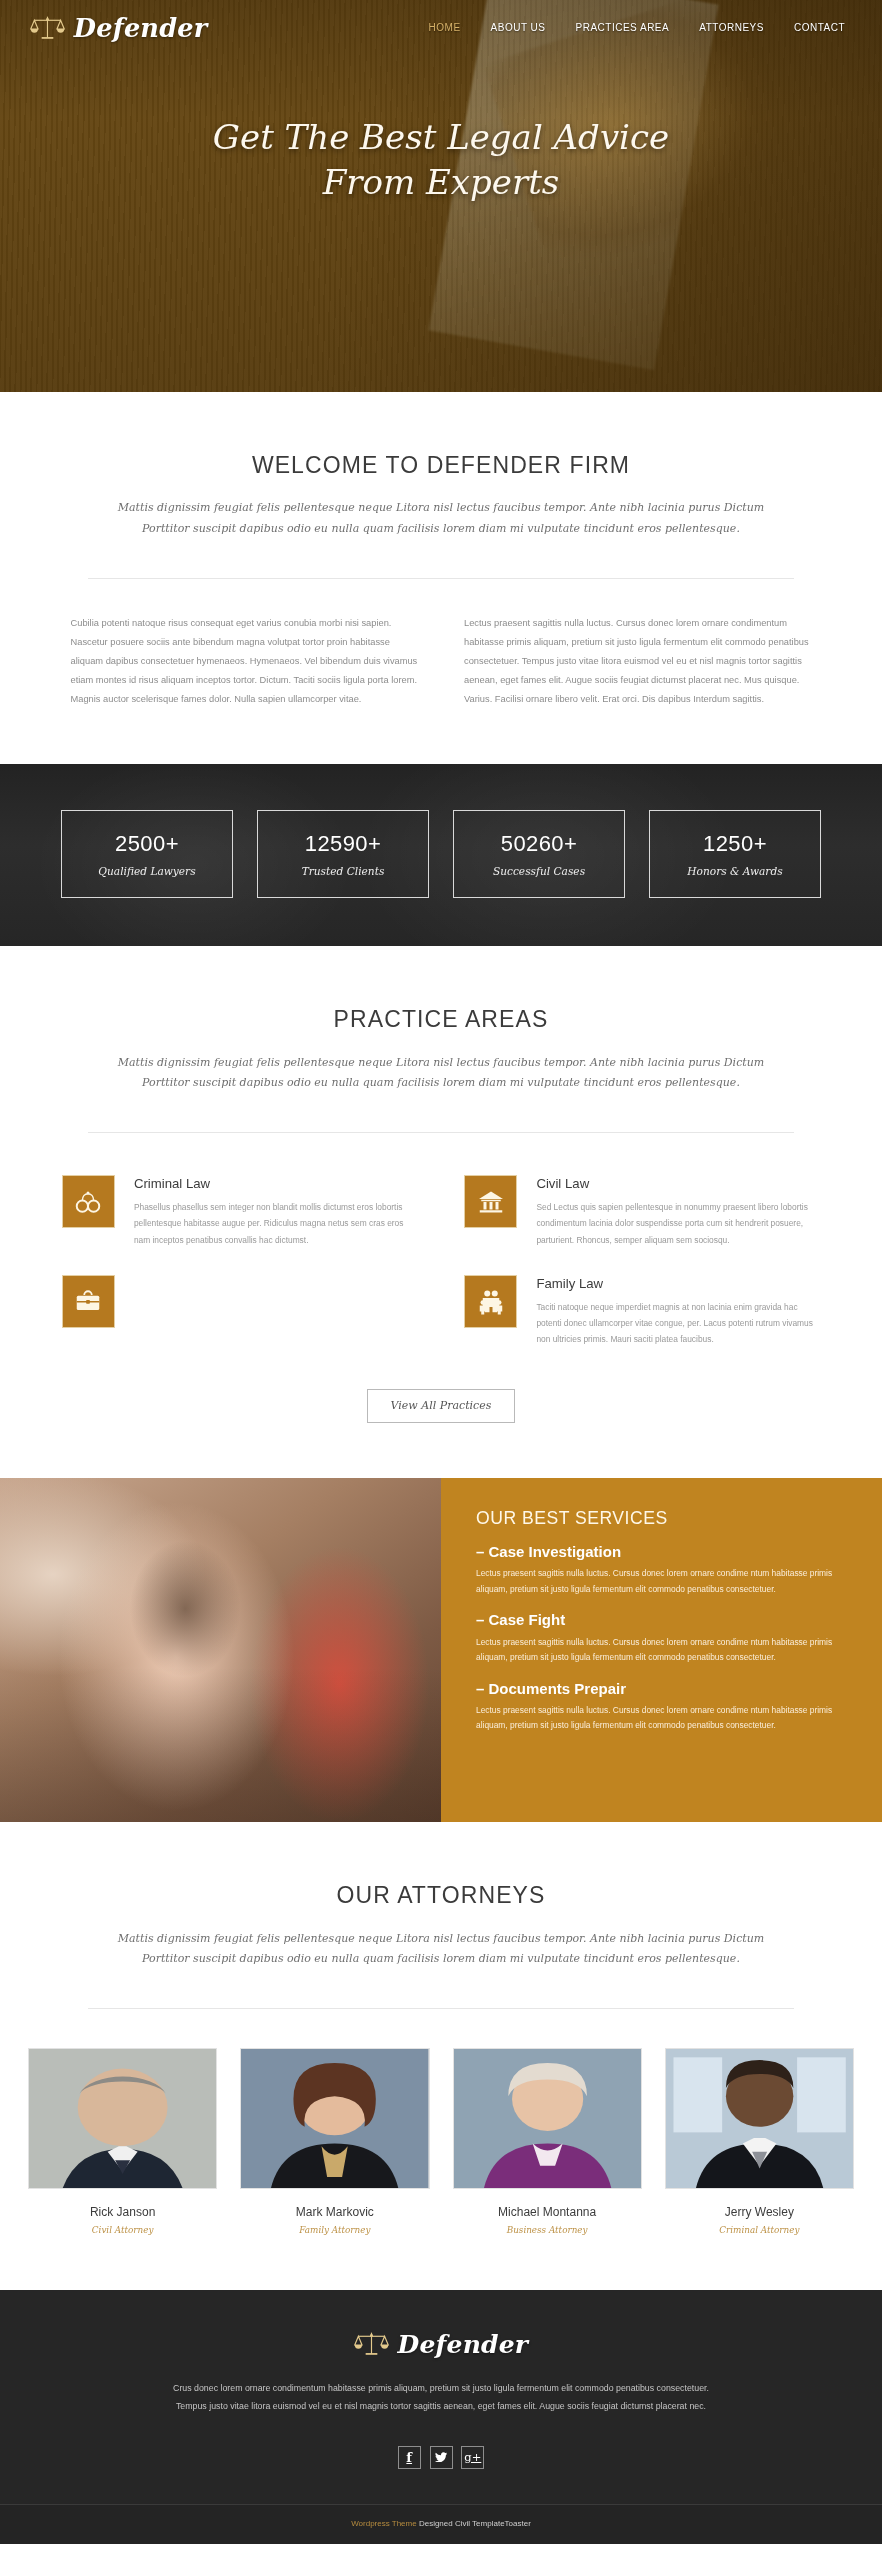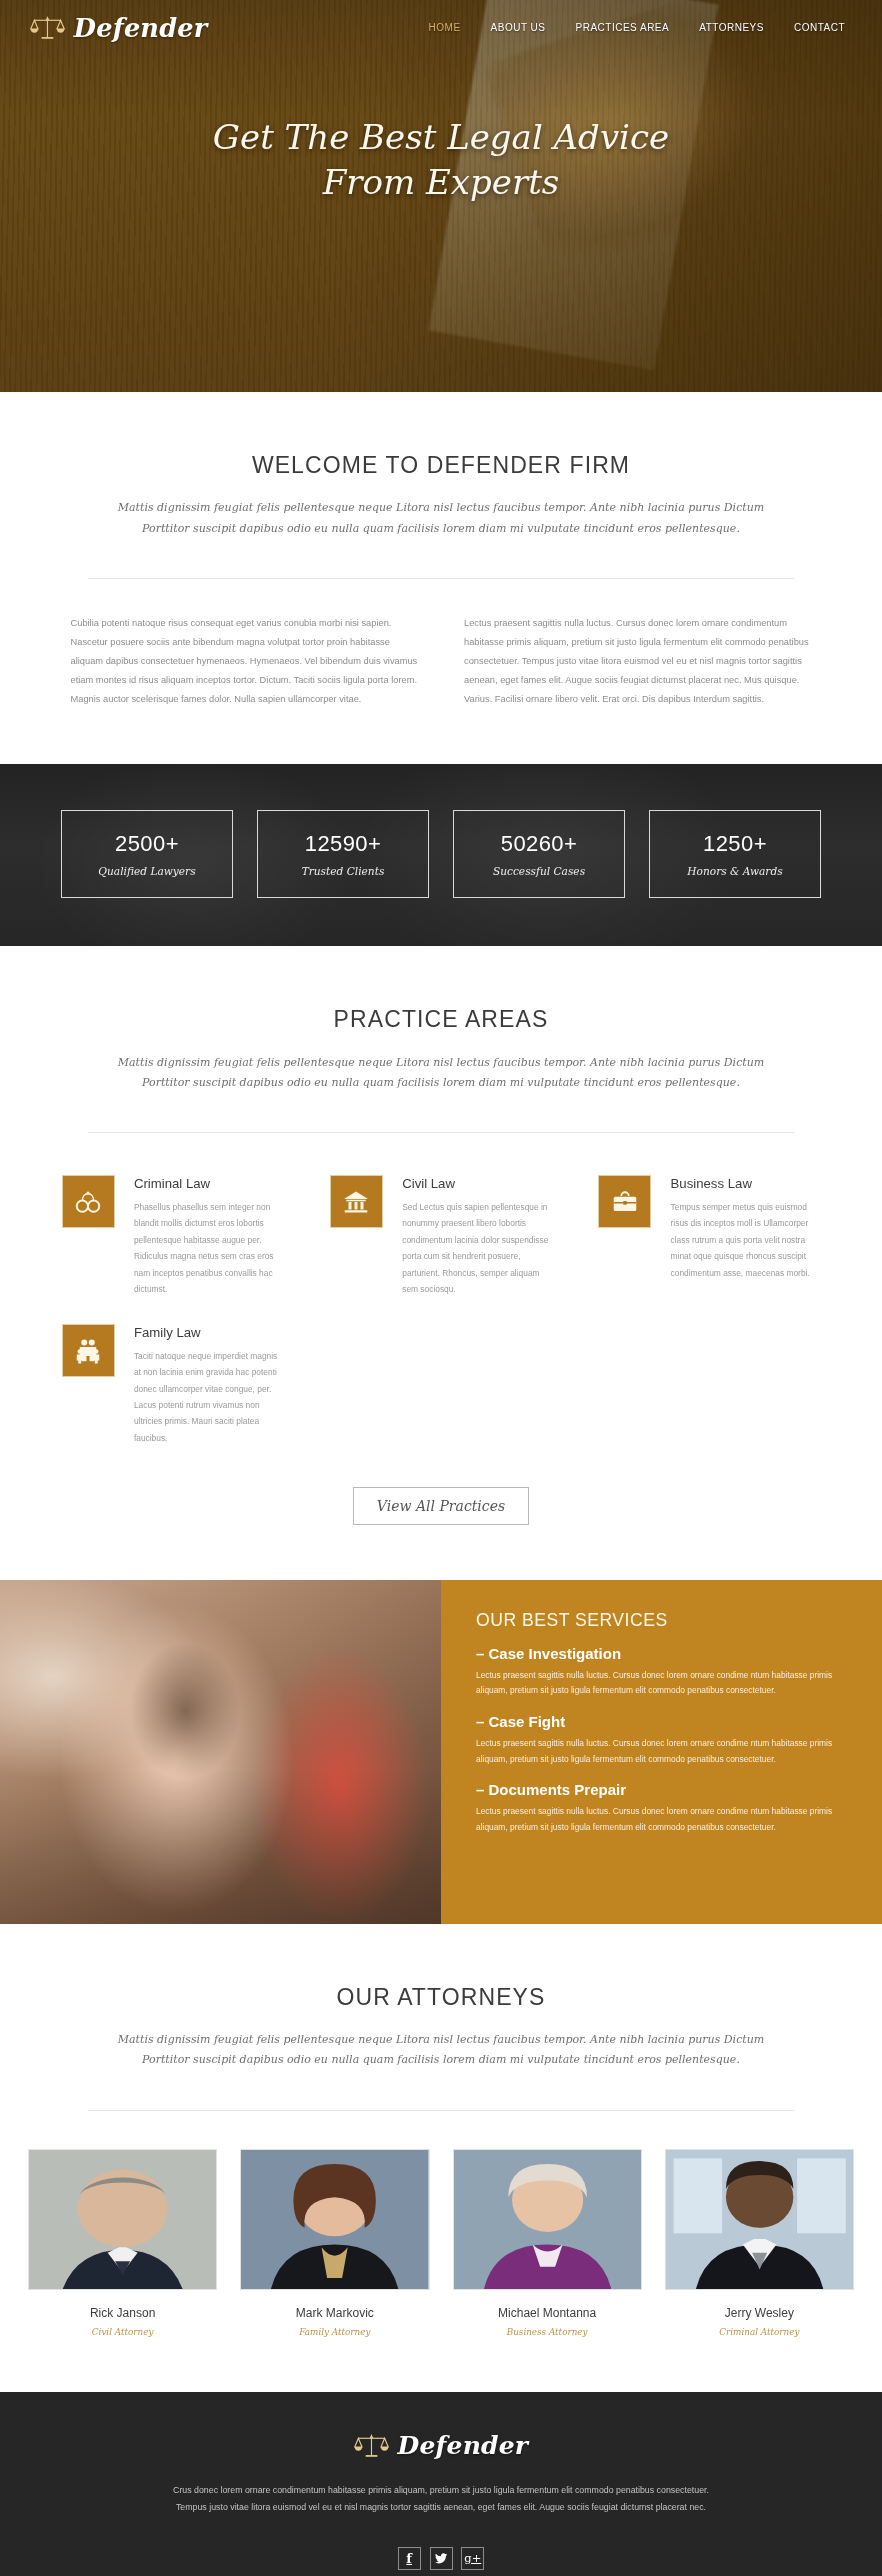--- a/index.html
+++ b/index.html
@@ -163,21 +163,21 @@
     font-family: "DejaVu Serif", serif;
     font-style: italic;
     font-size: 10.6px; color: #efefef;
   }
 
   
   .practice-grid {
     width: 759px; margin: 0 auto;
     padding-top: 42px;
     display: grid;
-    grid-template-columns: 1fr 1fr 1fr;
+    grid-template-columns: 1fr 1fr;
     gap: 26.5px 46px;
   }
   .pcard { display: flex; gap: 19.4px; }
   .picon {
     flex: 0 0 auto;
     width: 53px; height: 53px;
     background: #b5791f;
     border: 0.9px solid #e4cfa3;
     outline: 2.6px solid #fff;
     box-shadow: 0 0 0 0.9px #eee4cd;
@@ -193,21 +193,21 @@
     font-size: 8.4px; line-height: 1.95; color: #9a9a9a;
   }
   .btn-row { text-align: center; padding-top: 41px; }
   .btn-outline {
     display: inline-block;
     border: 0.9px solid #b9b9b9;
     background: #fff;
     padding: 9.7px 23px;
     font-family: "DejaVu Serif", serif;
     font-style: italic;
-    font-size: 14px;
+    font-size: 11px;
     color: #555;
     cursor: pointer;
   }
 
   
   .services { display: flex; width: 882px; }
   .svc-photo {
     width: 441px; height: 344px;
     position: relative; overflow: hidden;
     background: #8d6a52;
@@ -435,24 +435,20 @@
       </div>
 
       <div class="pcard">
         <div class="picon">
           <svg viewBox="0 0 40 40" xmlns="http://www.w3.org/2000/svg">
             <path d="M15 12 A5 5 0 0 1 25 12" fill="none" stroke="#fdf6e4" stroke-width="2.4"></path>
             <rect x="5" y="13" width="30" height="19" rx="2" fill="#fdf6e4"></rect>
             <rect x="5" y="20" width="30" height="2" fill="#b5791f"></rect>
             <rect x="17.5" y="18.5" width="5" height="5" rx="1" fill="#b5791f"></rect>
           </svg>
-        </div>
-        <div class="pbody">
-          <h3 class="ptitle">Business Law</h3>
-          <p class="ptext">Tempus semper metus quis euismod risus dis inceptos moll is Ullamcorper class rutrum a quis porta velit nostra minat oque quisque rhoncus suscipit condimentum asse, maecenas morbi.</p>
         </div>
       </div>
 
       <div class="pcard">
         <div class="picon">
           <svg viewBox="0 0 40 40" xmlns="http://www.w3.org/2000/svg">
             <g fill="#fdf6e4">
               <circle cx="15" cy="10" r="4"></circle>
                 <path d="M9 16 h12 v12 h-3 v7 h-6 v-7 h-3z"></path>
               <circle cx="25" cy="10" r="4"></circle>

